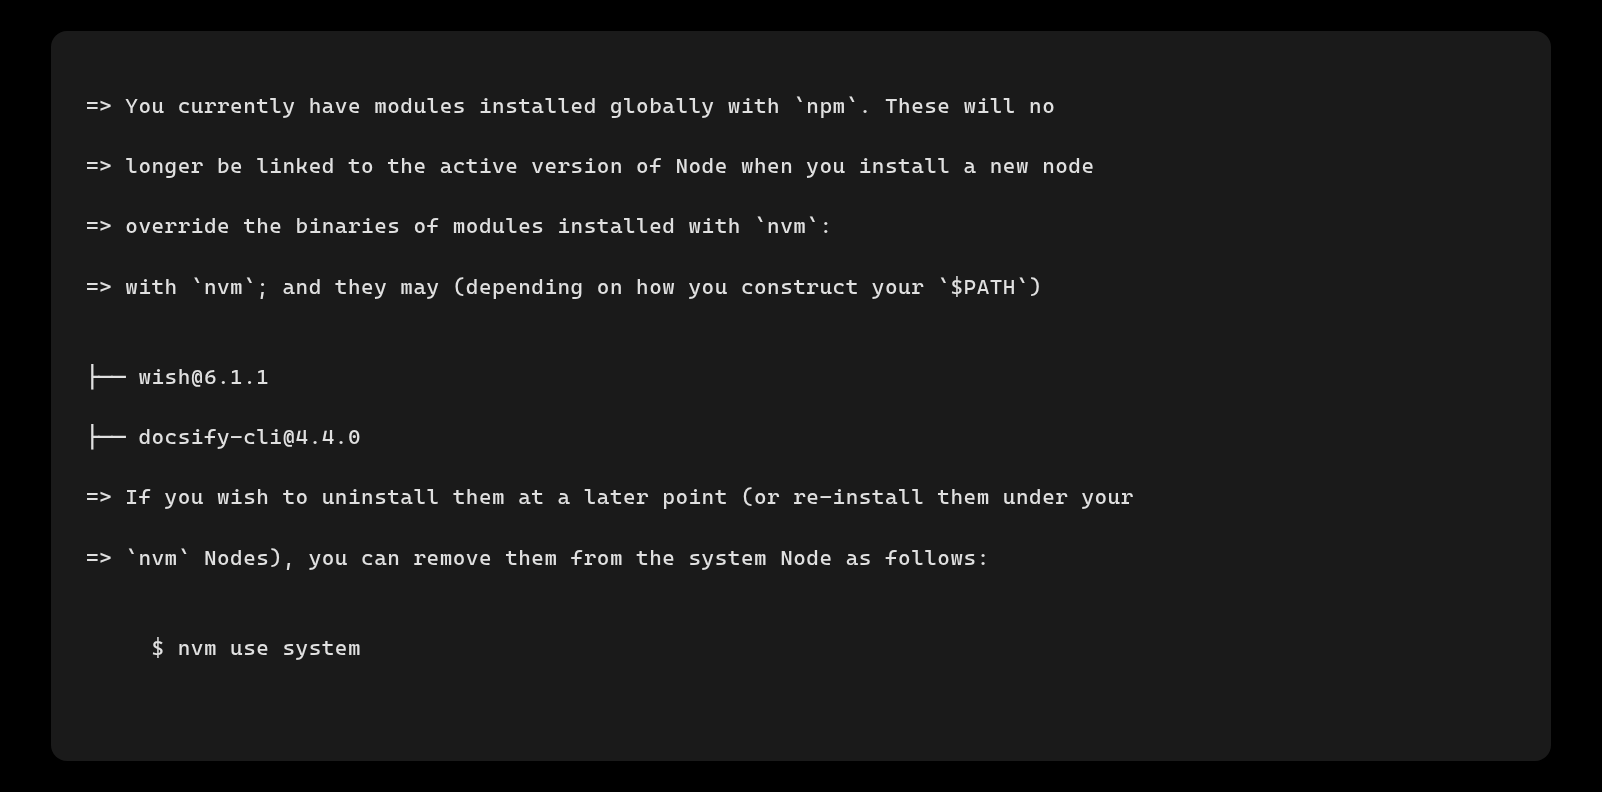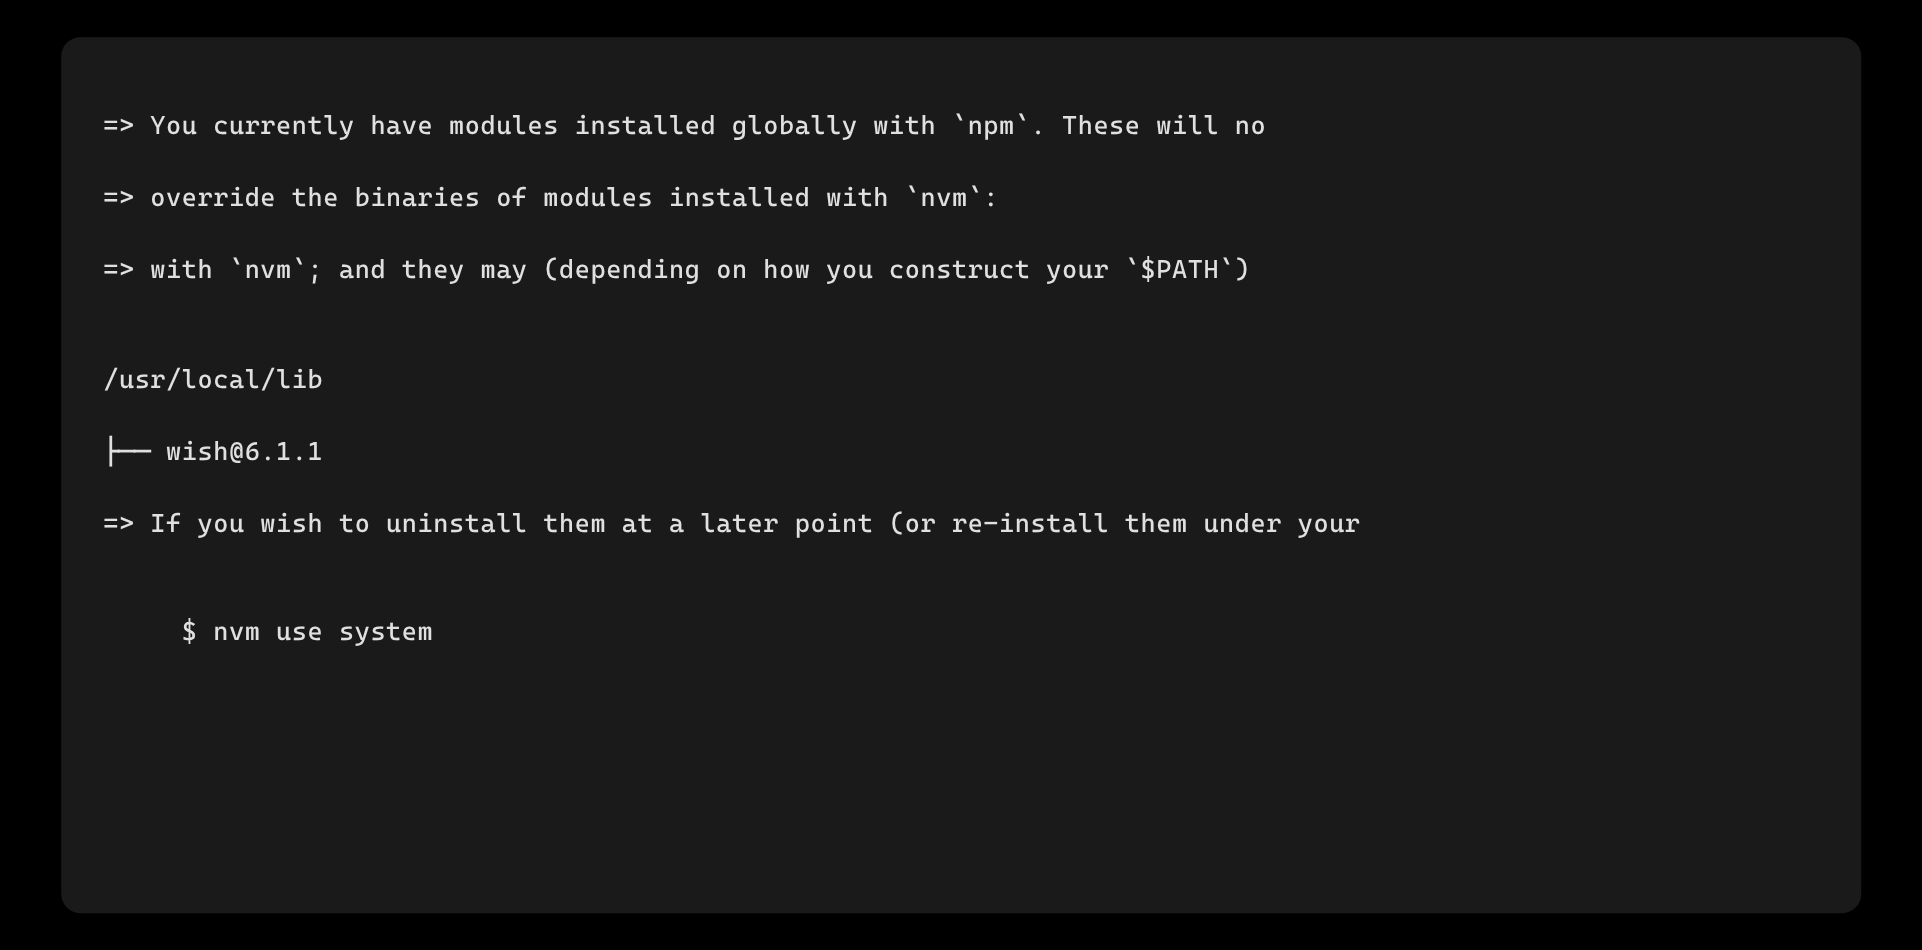--- a/index.html
+++ b/index.html
@@ -36,26 +36,28 @@
     .terminal-line {
       display: block;
     }
   </style>
 </head>
 <body>
 
 <div class="terminal-window">
   <div class="terminal-content">
 <span class="terminal-line">=&gt; You currently have modules installed globally with `npm`. These will no</span>
+<span class="terminal-line">=&gt; longer be linked to the active version of Node when you install a new node</span>
 <span class="terminal-line">=&gt; override the binaries of modules installed with `nvm`:</span>
 <span class="terminal-line">=&gt; with `nvm`; and they may (depending on how you construct your `$PATH`)</span>
 <span class="terminal-line"></span>
-<span class="terminal-line">/usr/local/lib</span>
 <span class="terminal-line">├── wish@6.1.1</span>
+<span class="terminal-line">├── docsify-cli@4.4.0</span>
 <span class="terminal-line">=&gt; If you wish to uninstall them at a later point (or re-install them under your</span>
+<span class="terminal-line">=&gt; `nvm` Nodes), you can remove them from the system Node as follows:</span>
 <span class="terminal-line"></span>
 <span class="terminal-line">     $ nvm use system</span>
 
 <span class="terminal-line"></span>
 
 <span class="terminal-line"></span>
 
 
 
 

